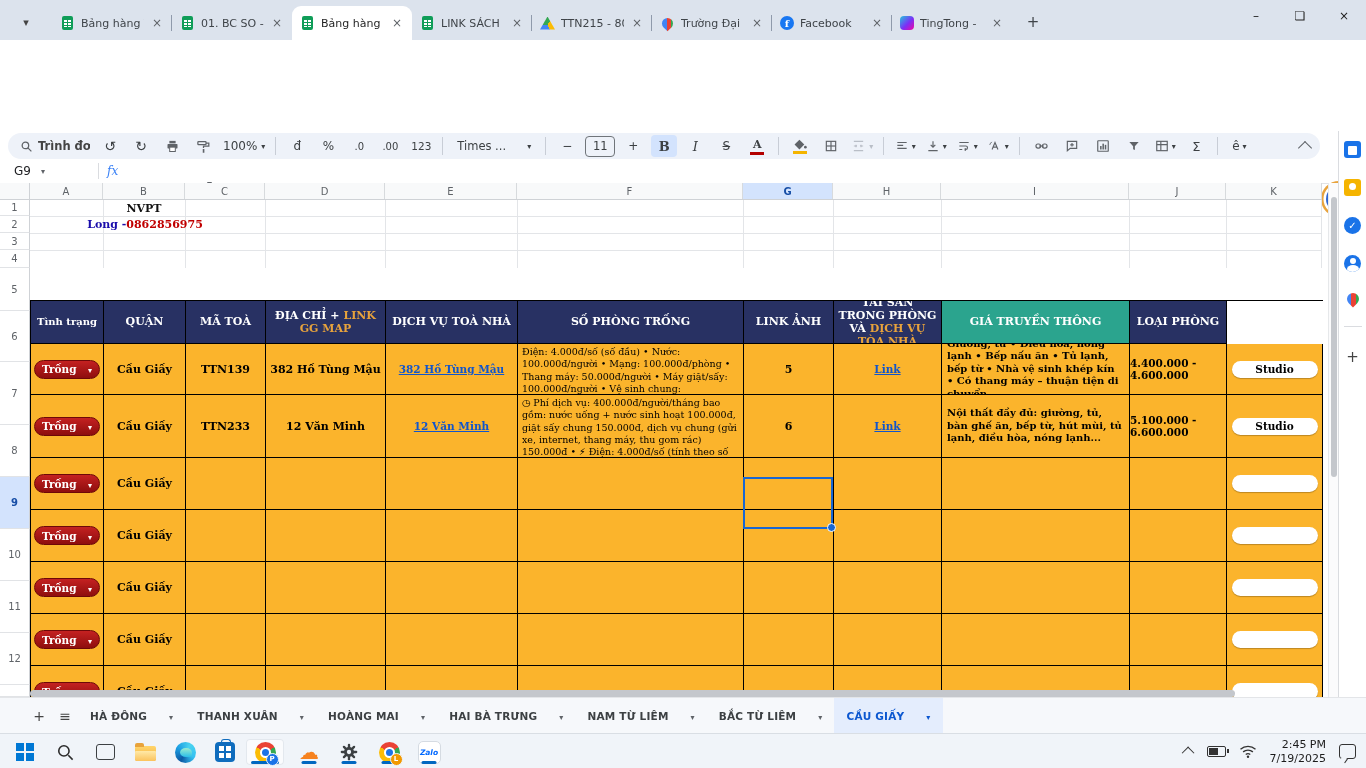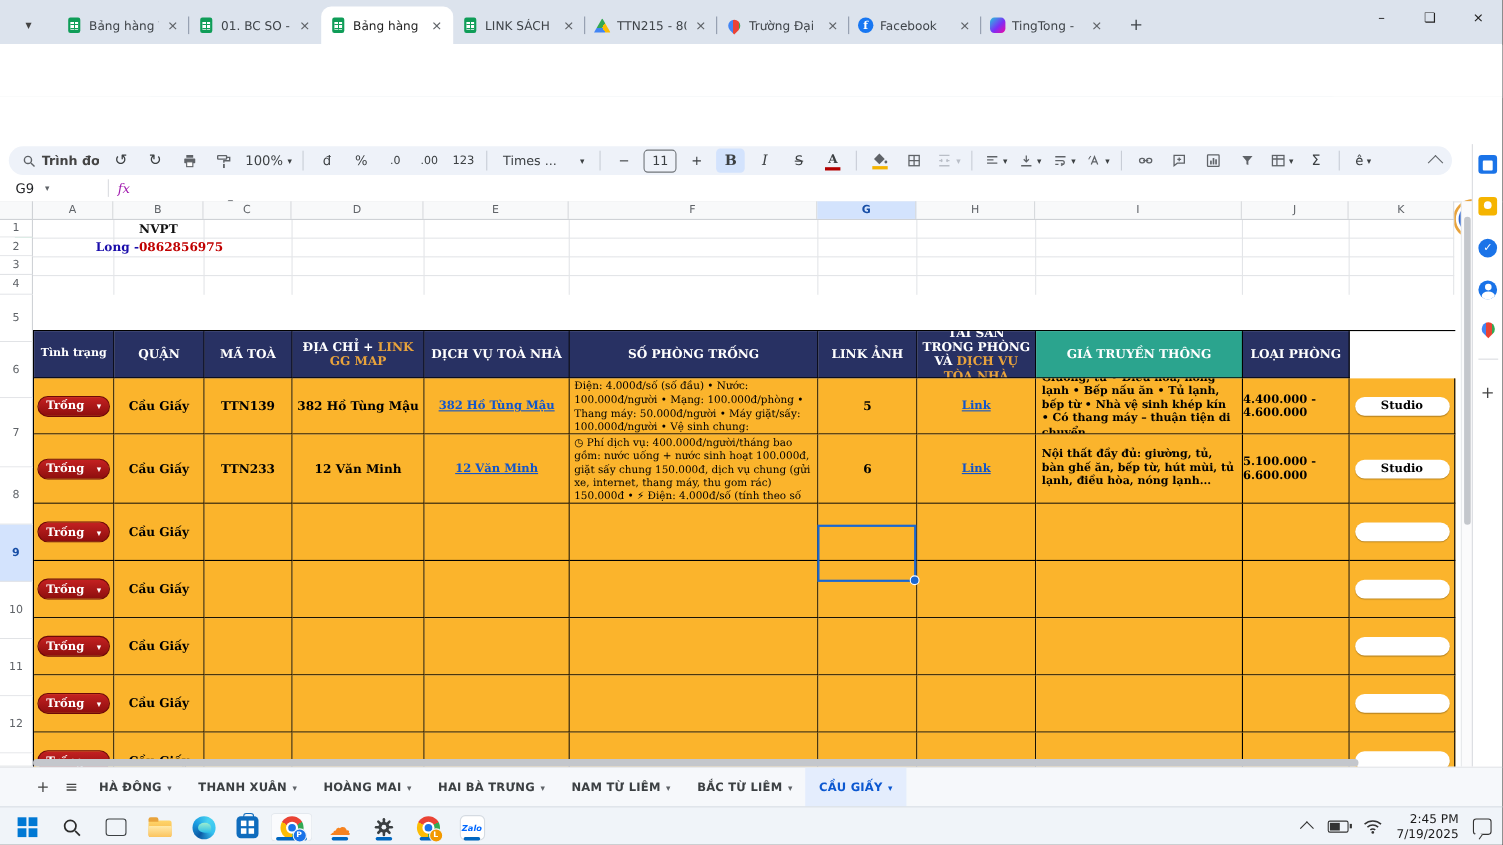--- a/index.html
+++ b/index.html
@@ -75,21 +75,21 @@
   .cbar{width:14px;height:3px;margin-top:1px;}
   .bold-b{font-weight:bold;font-size:13px;font-family:"DejaVu Serif",serif;}
   .ital-i{font-style:italic;font-size:13px;font-family:"DejaVu Serif",serif;}
   .strike-s{text-decoration:line-through;font-size:12px;}
   .collapse-up{width:9px;height:9px;border-left:1.8px solid #5f6368;border-top:1.8px solid #5f6368;transform:rotate(45deg);margin-top:4px;}
 
   
   .fbar{position:absolute;left:0;top:159px;width:1366px;height:24px;border-bottom:1px solid #e1e3e6;display:flex;align-items:center;}
   .namebox{width:76px;padding-left:14px;font-size:12px;display:flex;align-items:center;gap:10px;color:#202124;}
   .fdiv{width:1px;height:16px;background:#dadce0;margin:0 8px;}
-  .fx{font:italic 12px "DejaVu Serif",serif;color:#a21caf;}
+  .fx{font:italic 12px "DejaVu Serif",serif;color:#3b82f6;}
 
   
   .corner{position:absolute;left:0;top:183px;width:30px;height:17px;background:#f8f9fa;border-right:1px solid #cfd2d6;border-bottom:1px solid #cfd2d6;box-sizing:border-box;}
   .colhdr{position:absolute;left:30px;top:183px;width:1292px;height:17px;display:grid;grid-template-columns:73px 82px 80px 120px 132px 226px 90px 108px 188px 97px 96px;background:#f8f9fa;border-bottom:1px solid #cfd2d6;box-sizing:border-box;}
   .colhdr>div{display:flex;align-items:center;justify-content:center;font-size:10px;color:#5f6368;border-right:1px solid #d7dadd;box-sizing:border-box;}
   .colhdr>div.sel{background:#d3e3fd;color:#174ea6;font-weight:bold;}
   .rowhdr{position:absolute;left:0;top:200px;width:30px;display:flex;flex-direction:column;}
   .rowhdr>div{display:flex;align-items:center;justify-content:center;font-size:10px;color:#5f6368;border-bottom:1px solid #e1e3e6;border-right:1px solid #cfd2d6;box-sizing:border-box;background:#fff;}
   .rowhdr>div.sel{background:#d3e3fd;color:#174ea6;font-weight:bold;}
   .prerows{position:absolute;left:30px;top:200px;width:1292px;height:68px;background-color:#fff;background-repeat:no-repeat;
@@ -133,21 +133,21 @@
   .sp-contact::before{content:"";position:absolute;left:5.5px;top:3px;width:6px;height:6px;border-radius:50%;background:#fff;}
   .sp-contact::after{content:"";position:absolute;left:2.5px;top:10px;width:12px;height:8px;border-radius:50%;background:#fff;}
   .sp-pin{width:12px;height:12px;border-radius:50% 50% 50% 0;transform:rotate(-45deg);background:linear-gradient(135deg,#4285f4 0 40%,#ea4335 40% 70%,#34a853 70%);}
   .sp-div{width:18px;height:1px;background:#dadce0;}
   .sp-plus{color:#444;font-size:15px;}
 
   
   .sheettabs{position:absolute;left:0;top:697px;width:1366px;height:36px;background:#f6f8fb;border-top:1px solid #e3e5e8;display:flex;align-items:center;font-size:10.5px;color:#3c4043;}
   .stbtn{width:26px;display:flex;align-items:center;justify-content:center;font-size:14px;color:#444;}
   .hamb::after{content:"≡";}
-  .stab{display:flex;align-items:center;gap:5px;height:100%;padding:0 12px;font-weight:600;letter-spacing:.2px;}
+  .stab{display:flex;align-items:center;gap:22px;height:100%;padding:0 12px;font-weight:600;letter-spacing:.2px;}
   .stab .crt::after{font-size:8px;color:#5f6368;}
   .stab.active{color:#0b57d0;background:#e4edfd;font-weight:bold;}
   .stab.active .crt::after{color:#0b57d0;}
 
   
   .taskbar{position:absolute;left:0;top:733px;width:1366px;height:35px;background:#f0f4f9;border-top:1px solid #d9dee4;}
   .tbicon{position:absolute;top:5px;width:38px;height:26px;display:flex;align-items:center;justify-content:center;}
   .runbar{position:absolute;bottom:1px;left:50%;transform:translateX(-50%);width:15px;height:3px;border-radius:2px;background:#0067c0;}
   .runbar.wide{width:28px;}
   .activebg{background:#ffffffaa;border-radius:4px;box-shadow:0 0 0 1px #e3e8ee inset;}

